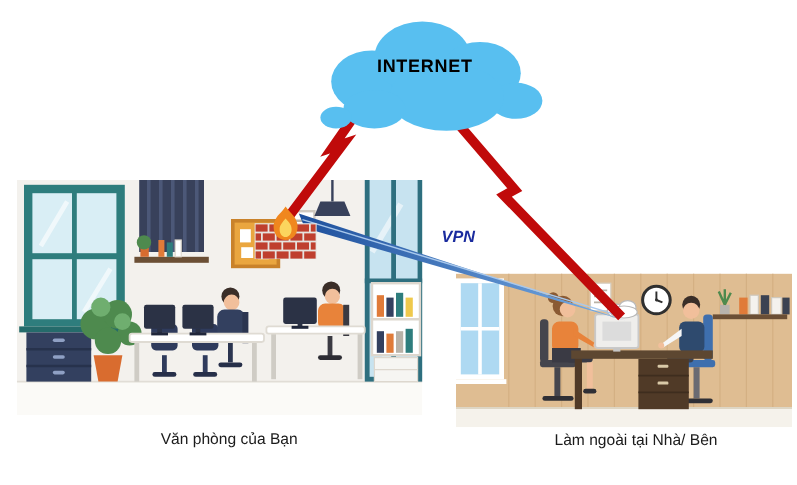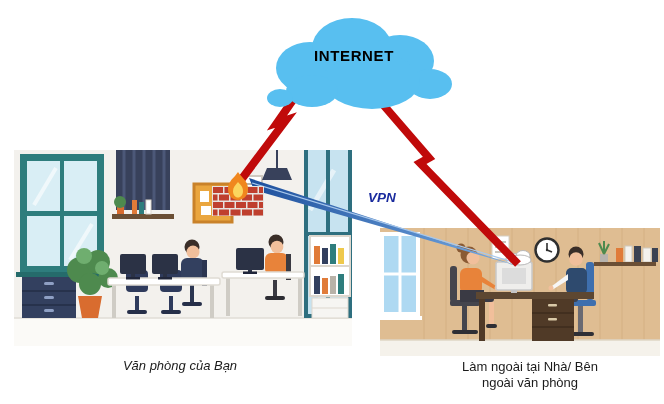--- a/index.html
+++ b/index.html
@@ -21,21 +21,21 @@
   .firewall-wrap{left:212px;top:170px;width:52px;height:46px;z-index:3;}
   
   .office-wrap{left:14px;top:150px;width:338px;height:196px;z-index:1;}
   .home-wrap{left:380px;top:228px;width:280px;height:128px;z-index:1;}
   
   .vpn-label{
     left:368px;top:190px;z-index:4;font-style:italic;font-weight:bold;
     font-size:13.5px;color:#1a2b9e;
   }
   .caption{position:absolute;z-index:4;font-size:13px;color:#1b1b1b;text-align:center;line-height:1.25;}
-  .caption-office{left:11px;top:358px;width:338px;font-style:italic;}
+  .caption-office{left:22px;top:358px;width:338px;}
   .caption-home{left:400px;top:359px;width:260px;}
 </style>
 </head>
 <body>
 
 <div class="stage">
 
   <div class="layer cloud-wrap">
     <svg class="illus" viewBox="0 0 204 110" preserveAspectRatio="none">
       <g fill="#58bff0">
@@ -350,16 +350,15 @@
       </g>
     </svg>
   </div>
 
   <div class="layer vpn-label">VPN</div>
 
   <div class="caption caption-office">Văn phòng của Bạn</div>
 
   <div class="caption caption-home">
     <span>Làm ngoài tại Nhà/ Bên</span><br>
-    <span>ngoài văn phòng</span>
   </div>
 
 </div>
 
 </body></html>

